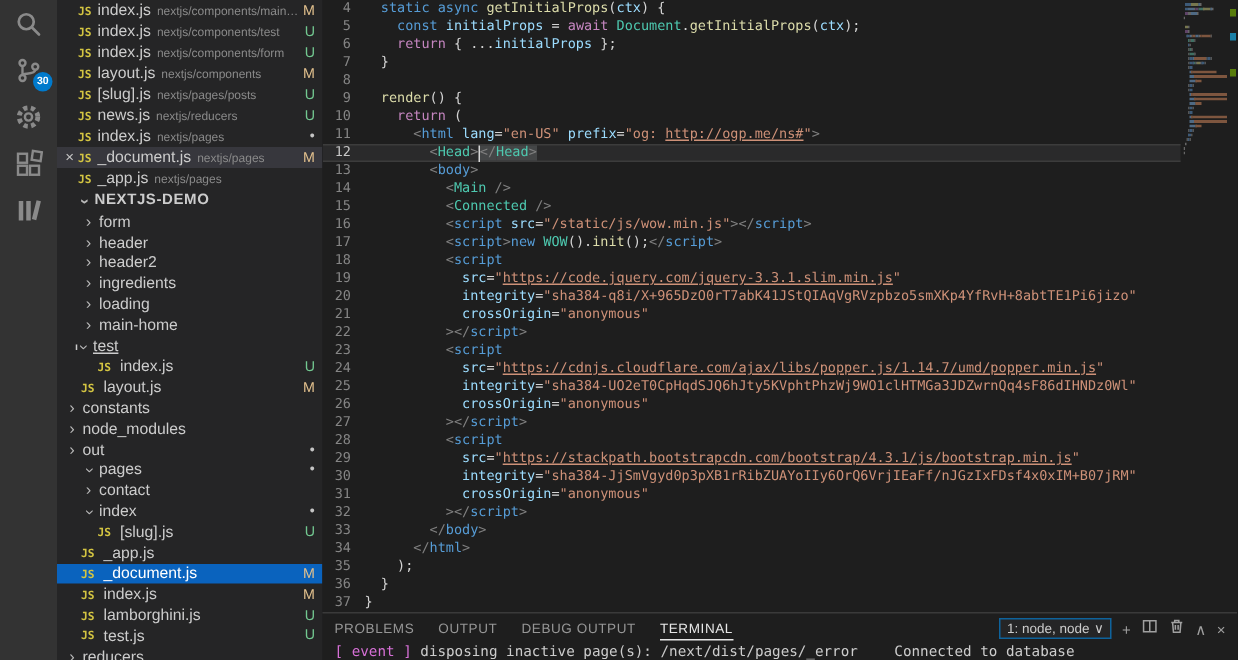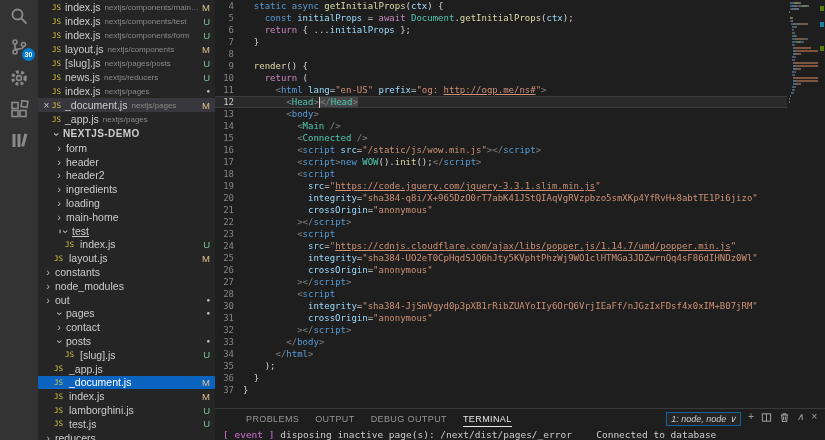--- a/index.html
+++ b/index.html
@@ -11,21 +11,21 @@
   .activitybar{position:absolute;left:0;top:0;width:38px;height:100%;background:#333333;z-index:5;}
   .ab-icon{position:relative;width:38px;height:31px;display:flex;align-items:center;justify-content:center;cursor:pointer;}
   .badge{position:absolute;right:3px;bottom:1px;width:13px;height:13px;border-radius:50%;
          background:#007acc;color:#ffffff;font-size:7px;line-height:13px;text-align:center;font-weight:bold;}
 
   
   .sidebar{position:absolute;left:38px;top:0;width:177px;height:100%;background:#252526;overflow:hidden;font-size:10.5px;}
   .oe-row{display:flex;align-items:center;height:14px;padding:0 5px 0 3px;white-space:nowrap;}
   .oe-row.active{background:#37373d;}
   .oe-left{width:11px;flex:none;color:#c5c5c5;font-size:10px;text-align:center;}
-  .js-icon{flex:none;width:13px;color:#d4c542;font-weight:normal;font-size:7.5px;font-family:"DejaVu Sans Mono",monospace;}
+  .js-icon{flex:none;width:13px;color:#d4c542;font-weight:bold;font-size:7.5px;font-family:"DejaVu Sans Mono",monospace;}
   .fname{color:#cccccc;margin-right:4px;}
   .fpath{color:#8a8a8a;font-size:8px;flex:1;overflow:hidden;text-overflow:ellipsis;}
   .gstat{flex:none;width:11px;text-align:right;font-size:9.5px;font-weight:500;}
   .gstat.m{color:#e2c08d;} .gstat.u{color:#73c991;} .gstat.dot{color:#c5c5c5;font-size:6px;}
   .sec-header{display:flex;align-items:center;height:15px;font-weight:bold;font-size:10px;
               letter-spacing:.4px;color:#cccccc;padding-left:13px;cursor:pointer;}
   .sec-header .sec-title{margin-left:2px;}
   .chev{display:inline-block;width:10px;text-align:center;color:#b8b8b8;font-size:11px;line-height:10px;
         transform-origin:50% 55%;flex:none;}
   .chev.exp{transform:rotate(90deg);}
@@ -52,25 +52,25 @@
 
   
   .minimap{position:absolute;right:6px;top:0;width:32px;bottom:0;padding:2px 1px 0 2px;overflow:hidden;}
   .mm-line{height:2px;margin-bottom:1px;white-space:nowrap;overflow:hidden;font-size:0;}
   .mm-line span{display:inline-block;height:2px;}
   .ruler{position:absolute;right:0;top:0;width:6px;bottom:0;}
   .rm{position:absolute;left:1px;width:4px;height:5px;display:block;}
 
   
   .panel{position:absolute;left:0;right:0;bottom:0;height:32px;background:#1e1e1e;border-top:1px solid #3a3a3a;}
-  .panel-header{display:flex;align-items:center;height:20px;padding:0 8px;margin-left:23px;}
+  .panel-header{display:flex;align-items:center;height:20px;padding:0 8px;}
   .ptabs{display:flex;gap:16px;}
   .ptab{font-size:9px;letter-spacing:.4px;color:#969696;padding:3px 0 2px;cursor:pointer;}
   .ptab.active{color:#e7e7e7;border-bottom:1px solid #e7e7e7;}
-  .pright{margin-left:auto;display:flex;align-items:flex-start;gap:7px;color:#b6b6b6;font-style:italic;}
+  .pright{margin-left:auto;display:flex;align-items:flex-end;gap:7px;color:#b6b6b6;}
   .tsel{display:flex;align-items:center;gap:3px;font-size:9px;color:#cccccc;border:1px solid #0e639c;
         background:#252526;padding:0 4px;height:14px;cursor:pointer;}
   .picon{font-size:10px;line-height:10px;color:#a0a0a0;cursor:pointer;}
   .term{display:flex;font-family:"DejaVu Sans Mono",monospace;font-size:9.5px;color:#cccccc;padding-left:8px;}
   .term-left{width:62%;white-space:nowrap;overflow:hidden;}
   .term-right{flex:1;white-space:nowrap;overflow:hidden;}
   .tev{color:#d670d6;}
 </style>
 </head>
 <body>
@@ -210,21 +210,21 @@
         <div class="tree-row" style="padding-left: 16px;">
           <span class="chev">›</span>
           <span class="tname">loading</span>
           <span class="gstat "></span>
         </div>
         <div class="tree-row" style="padding-left: 16px;">
           <span class="chev">›</span>
           <span class="tname">main-home</span>
           <span class="gstat "></span>
         </div>
-        <div class="tree-row" style="padding-left: 22px; text-decoration: underline;">
+        <div class="tree-row" style="padding-left: 12px; text-decoration: underline;">
           <span class="chev exp">›</span>
           <span class="tname">test</span>
           <span class="gstat "></span>
         </div>
         <div class="tree-row" style="padding-left: 27px;">
           <span class="js-icon">JS</span>
           <span class="tname">index.js</span>
           <span class="gstat u">U</span>
         </div>
         <div class="tree-row" style="padding-left: 16px;">
@@ -252,21 +252,21 @@
           <span class="tname">pages</span>
           <span class="gstat dot">●</span>
         </div>
         <div class="tree-row" style="padding-left: 16px;">
           <span class="chev">›</span>
           <span class="tname">contact</span>
           <span class="gstat "></span>
         </div>
         <div class="tree-row" style="padding-left: 16px;">
           <span class="chev exp">›</span>
-          <span class="tname">posts</span>
+          <span class="tname">index</span>
           <span class="gstat dot">●</span>
         </div>
         <div class="tree-row" style="padding-left: 27px;">
           <span class="js-icon">JS</span>
           <span class="tname">[slug].js</span>
           <span class="gstat u">U</span>
         </div>
         <div class="tree-row" style="padding-left: 16px;">
           <span class="js-icon">JS</span>
           <span class="tname">_app.js</span>
@@ -321,20 +321,21 @@
           <div class="line"><span class="ln">19</span><span class="lc"><span class="t-ws">            </span><span class="t-var">src</span><span class="t-txt">=</span><span class="t-str">"</span><span class="t-lnk">https://code.jquery.com/jquery-3.3.1.slim.min.js</span><span class="t-str">"</span></span></div>
           <div class="line"><span class="ln">20</span><span class="lc"><span class="t-ws">            </span><span class="t-var">integrity</span><span class="t-txt">=</span><span class="t-str">"sha384-q8i/X+965DzO0rT7abK41JStQIAqVgRVzpbzo5smXKp4YfRvH+8abtTE1Pi6jizo"</span></span></div>
           <div class="line"><span class="ln">21</span><span class="lc"><span class="t-ws">            </span><span class="t-var">crossOrigin</span><span class="t-txt">=</span><span class="t-str">"anonymous"</span></span></div>
           <div class="line"><span class="ln">22</span><span class="lc"><span class="t-ws">          </span><span class="t-pun">&gt;&lt;/</span><span class="t-tag">script</span><span class="t-pun">&gt;</span></span></div>
           <div class="line"><span class="ln">23</span><span class="lc"><span class="t-ws">          </span><span class="t-pun">&lt;</span><span class="t-tag">script</span></span></div>
           <div class="line"><span class="ln">24</span><span class="lc"><span class="t-ws">            </span><span class="t-var">src</span><span class="t-txt">=</span><span class="t-str">"</span><span class="t-lnk">https://cdnjs.cloudflare.com/ajax/libs/popper.js/1.14.7/umd/popper.min.js</span><span class="t-str">"</span></span></div>
           <div class="line"><span class="ln">25</span><span class="lc"><span class="t-ws">            </span><span class="t-var">integrity</span><span class="t-txt">=</span><span class="t-str">"sha384-UO2eT0CpHqdSJQ6hJty5KVphtPhzWj9WO1clHTMGa3JDZwrnQq4sF86dIHNDz0Wl"</span></span></div>
           <div class="line"><span class="ln">26</span><span class="lc"><span class="t-ws">            </span><span class="t-var">crossOrigin</span><span class="t-txt">=</span><span class="t-str">"anonymous"</span></span></div>
           <div class="line"><span class="ln">27</span><span class="lc"><span class="t-ws">          </span><span class="t-pun">&gt;&lt;/</span><span class="t-tag">script</span><span class="t-pun">&gt;</span></span></div>
           <div class="line"><span class="ln">28</span><span class="lc"><span class="t-ws">          </span><span class="t-pun">&lt;</span><span class="t-tag">script</span></span></div>
+          <div class="line"><span class="ln">29</span><span class="lc"><span class="t-ws">            </span><span class="t-var">src</span><span class="t-txt">=</span><span class="t-str">"</span><span class="t-lnk">https://stackpath.bootstrapcdn.com/bootstrap/4.3.1/js/bootstrap.min.js</span><span class="t-str">"</span></span></div>
           <div class="line"><span class="ln">30</span><span class="lc"><span class="t-ws">            </span><span class="t-var">integrity</span><span class="t-txt">=</span><span class="t-str">"sha384-JjSmVgyd0p3pXB1rRibZUAYoIIy6OrQ6VrjIEaFf/nJGzIxFDsf4x0xIM+B07jRM"</span></span></div>
           <div class="line"><span class="ln">31</span><span class="lc"><span class="t-ws">            </span><span class="t-var">crossOrigin</span><span class="t-txt">=</span><span class="t-str">"anonymous"</span></span></div>
           <div class="line"><span class="ln">32</span><span class="lc"><span class="t-ws">          </span><span class="t-pun">&gt;&lt;/</span><span class="t-tag">script</span><span class="t-pun">&gt;</span></span></div>
           <div class="line"><span class="ln">33</span><span class="lc"><span class="t-ws">        </span><span class="t-pun">&lt;/</span><span class="t-tag">body</span><span class="t-pun">&gt;</span></span></div>
           <div class="line"><span class="ln">34</span><span class="lc"><span class="t-ws">      </span><span class="t-pun">&lt;/</span><span class="t-tag">html</span><span class="t-pun">&gt;</span></span></div>
           <div class="line"><span class="ln">35</span><span class="lc"><span class="t-ws">    </span><span class="t-txt">);</span></span></div>
           <div class="line"><span class="ln">36</span><span class="lc"><span class="t-txt">  }</span></span></div>
           <div class="line"><span class="ln">37</span><span class="lc"><span class="t-txt">}</span></span></div>
         </div>
       <div class="minimap">

